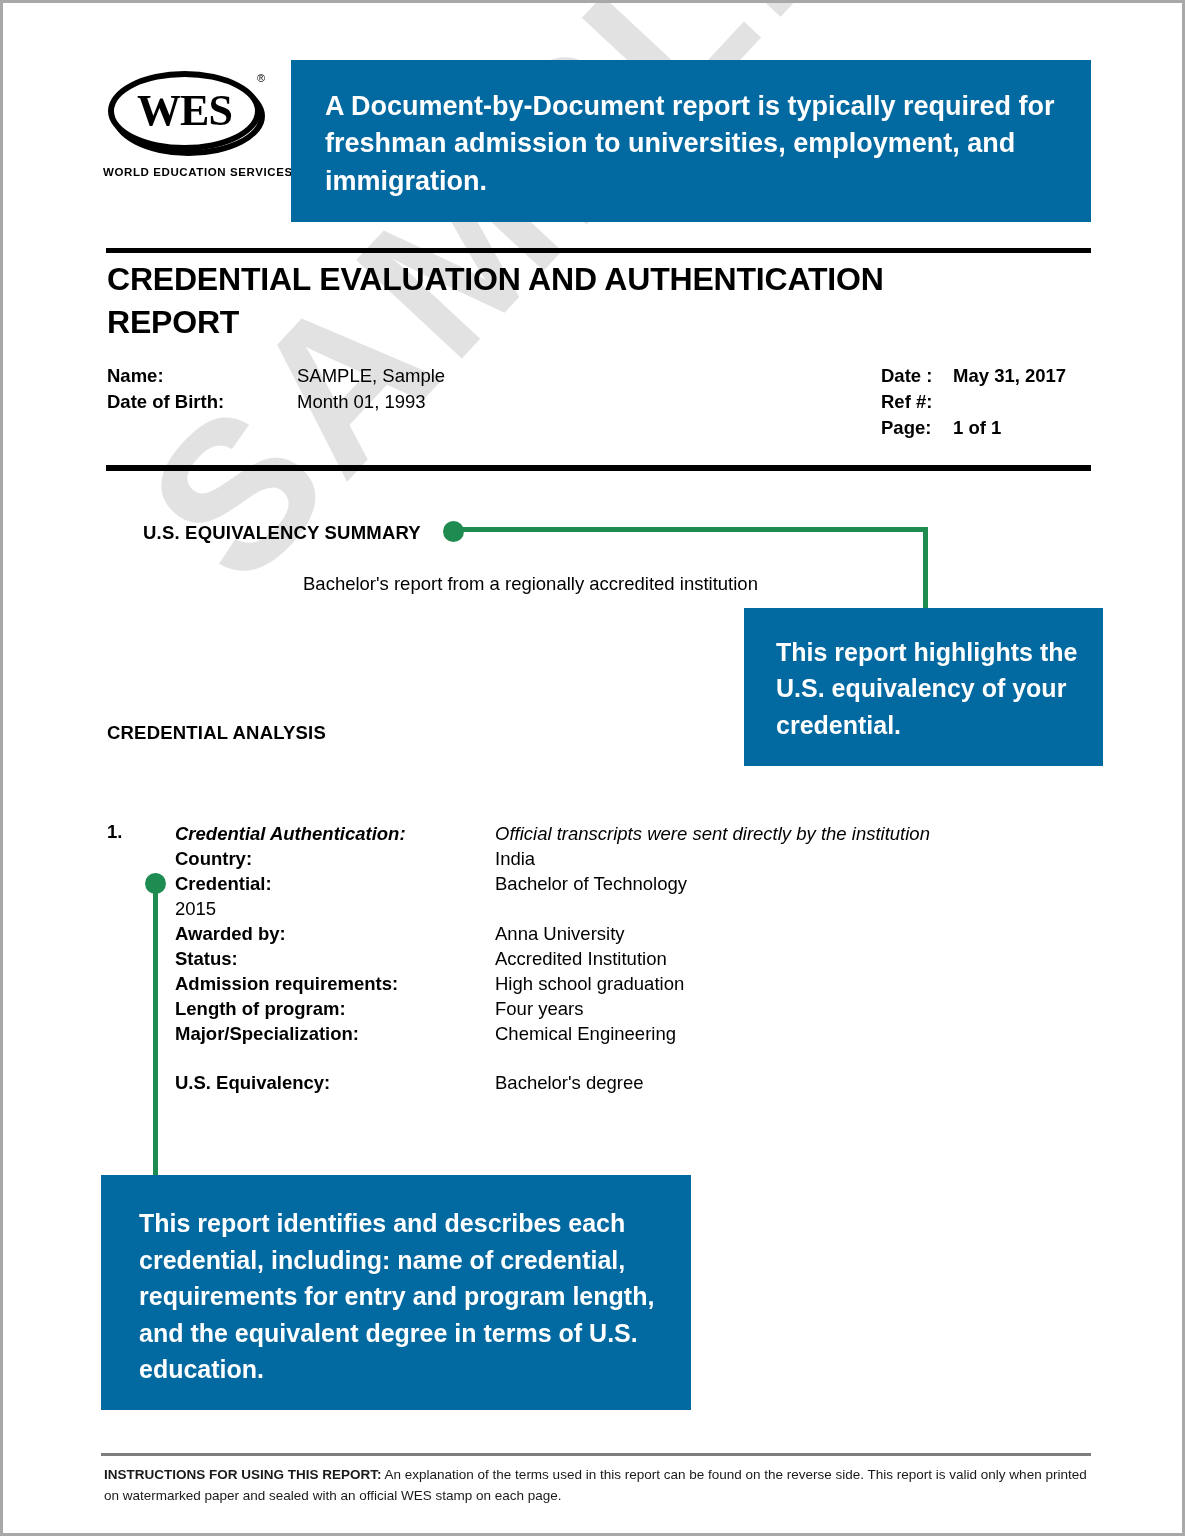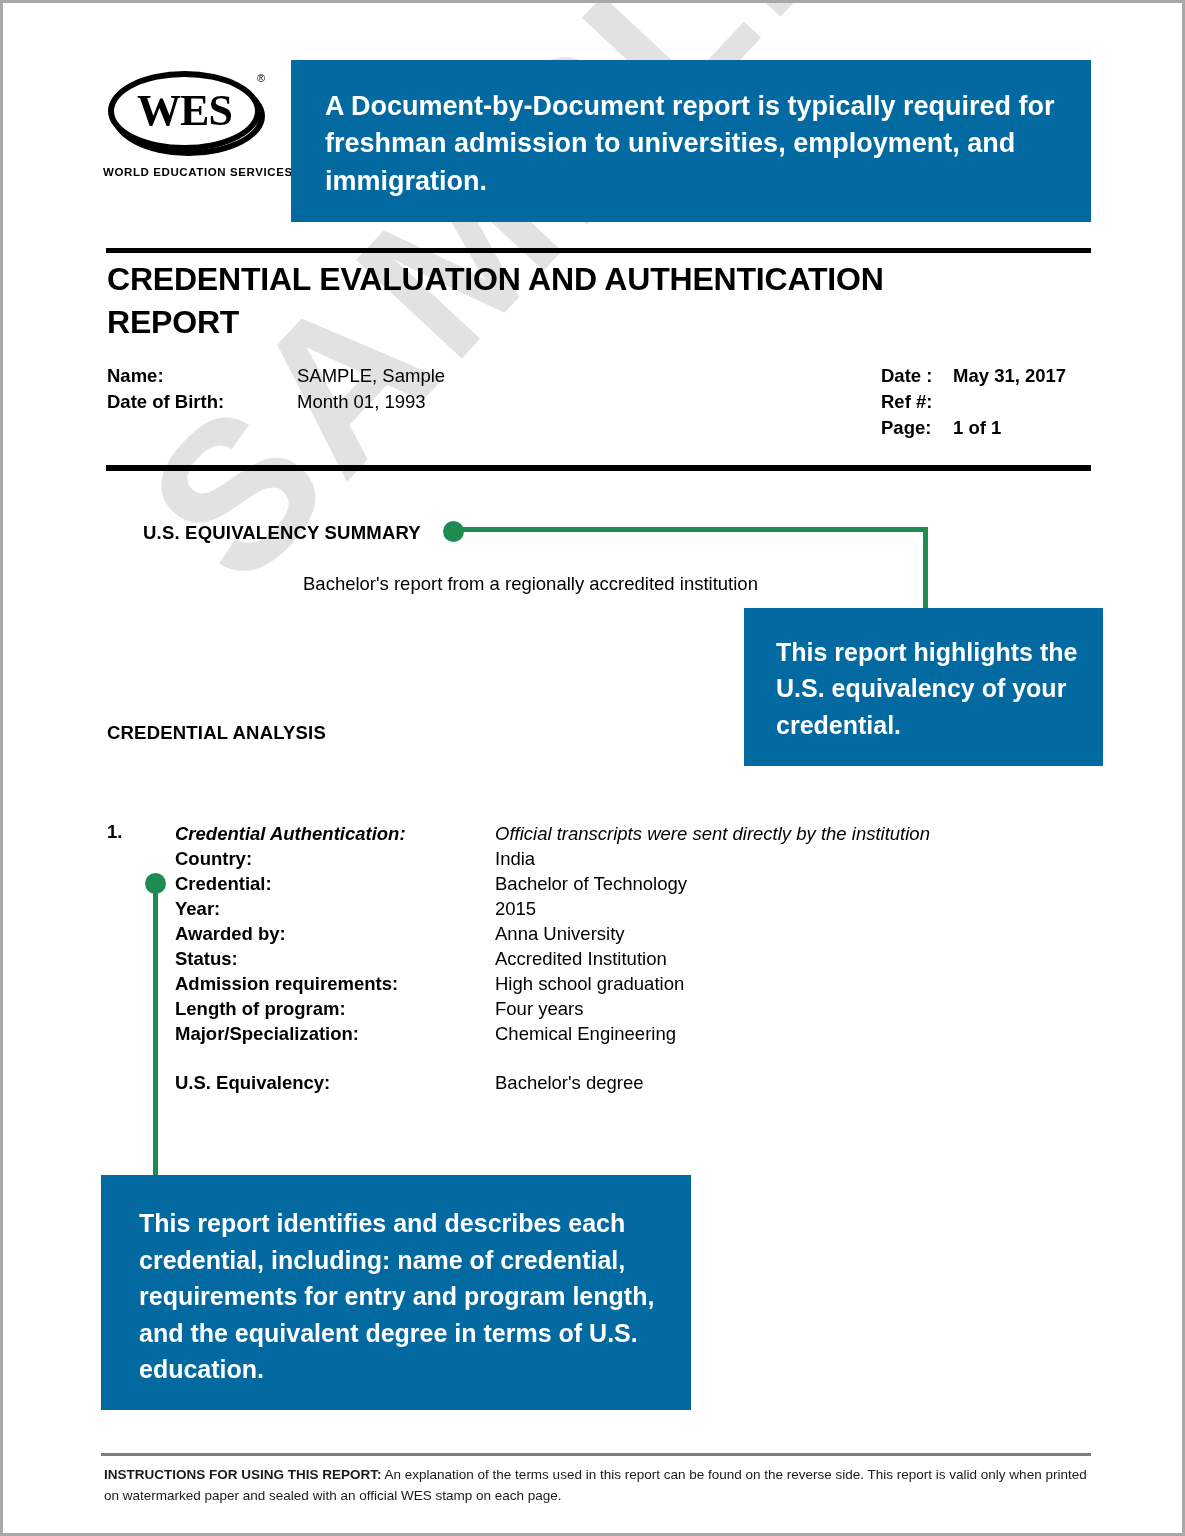--- a/index.html
+++ b/index.html
@@ -392,21 +392,20 @@
         </div>
         <div class="frow">
           <span class="flbl">Country:</span>
           <span class="fval">India</span>
         </div>
         <div class="frow">
           <span class="flbl">Credential:</span>
           <span class="fval">Bachelor of Technology</span>
         </div>
         <div class="frow">
-          <span class="flbl">Year:</span>
           <span class="fval">2015</span>
         </div>
         <div class="frow">
           <span class="flbl">Awarded by:</span>
           <span class="fval">Anna University</span>
         </div>
         <div class="frow">
           <span class="flbl">Status:</span>
           <span class="fval">Accredited Institution</span>
         </div>

